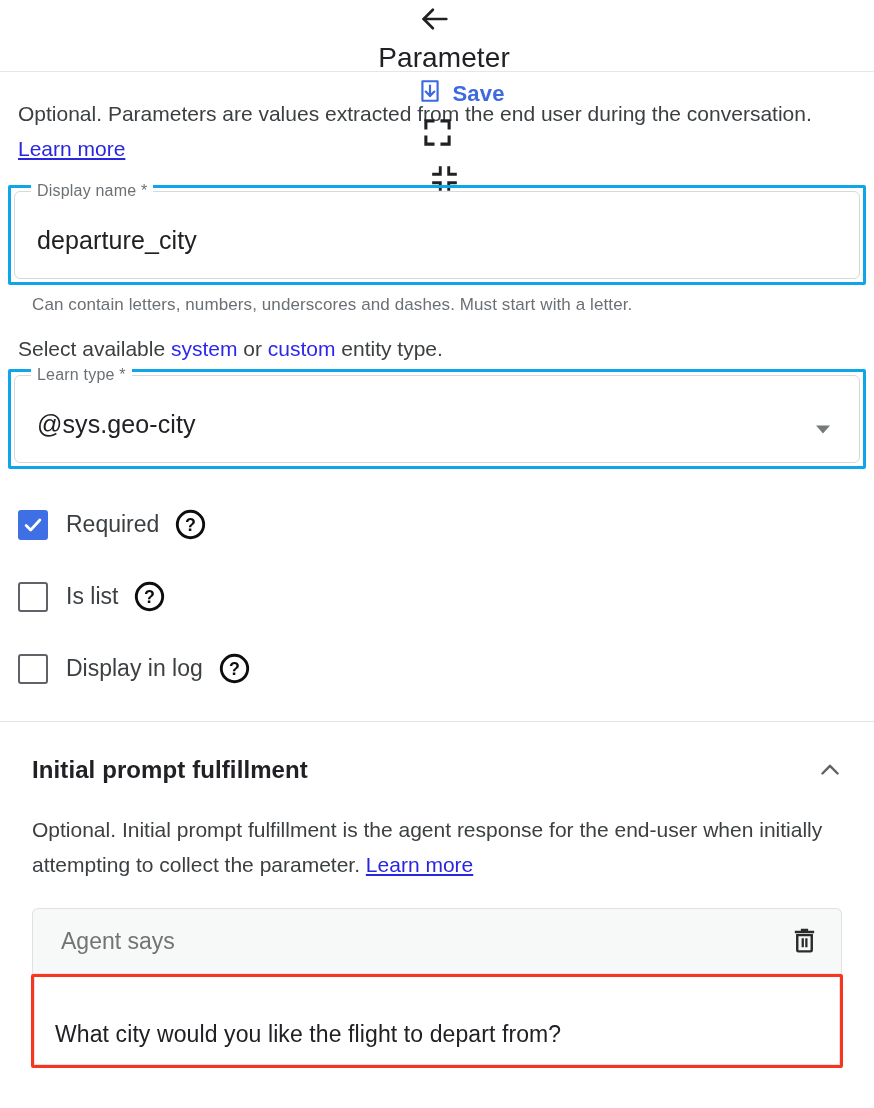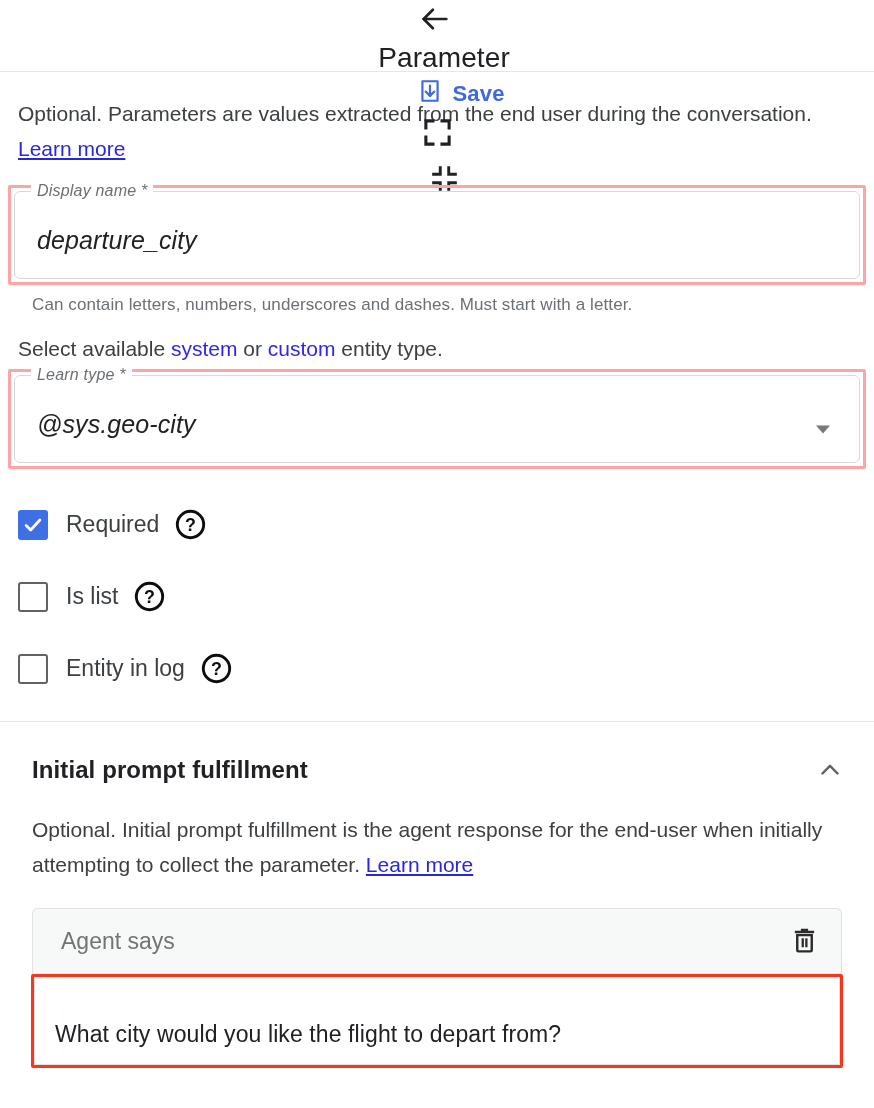--- a/index.html
+++ b/index.html
@@ -96,24 +96,23 @@
     text-decoration: none;
     cursor: pointer;
   }
 
   
   .field-wrap {
     position: relative;
     margin: 0 8px;
   }
   .redbox {
-    border: 3px solid #fca5a5;
+    border: 3px solid #0ea5e9;
     padding: 3px;
     border-radius: 2px;
-    font-style: italic;
   }
   .mdc-field {
     position: relative;
     border: 1px solid #d6d8da;
     border-radius: 6px;
     height: 88px;
     background: #fff;
     display: flex;
     align-items: center;
     padding: 0 22px;
@@ -381,21 +380,21 @@
       <span class="help-icon">
         <svg width="33" height="33" viewBox="0 0 24 24">
           <circle cx="12" cy="12" r="9.6" fill="none" stroke="#0d0d0d" stroke-width="2.1"></circle>
           <text x="12" y="16.6" text-anchor="middle" font-family="Liberation Sans, sans-serif" font-size="13" font-weight="bold" fill="#0d0d0d">?</text>
         </svg>
       </span>
     </div>
 
     <div class="check-row">
       <span class="cbox off"></span>
-      <span class="check-label">Entity in log</span>
+      <span class="check-label">Display in log</span>
       <span class="help-icon">
         <svg width="33" height="33" viewBox="0 0 24 24">
           <circle cx="12" cy="12" r="9.6" fill="none" stroke="#0d0d0d" stroke-width="2.1"></circle>
           <text x="12" y="16.6" text-anchor="middle" font-family="Liberation Sans, sans-serif" font-size="13" font-weight="bold" fill="#0d0d0d">?</text>
         </svg>
       </span>
     </div>
   </div>
 
   <div class="divider"></div>

